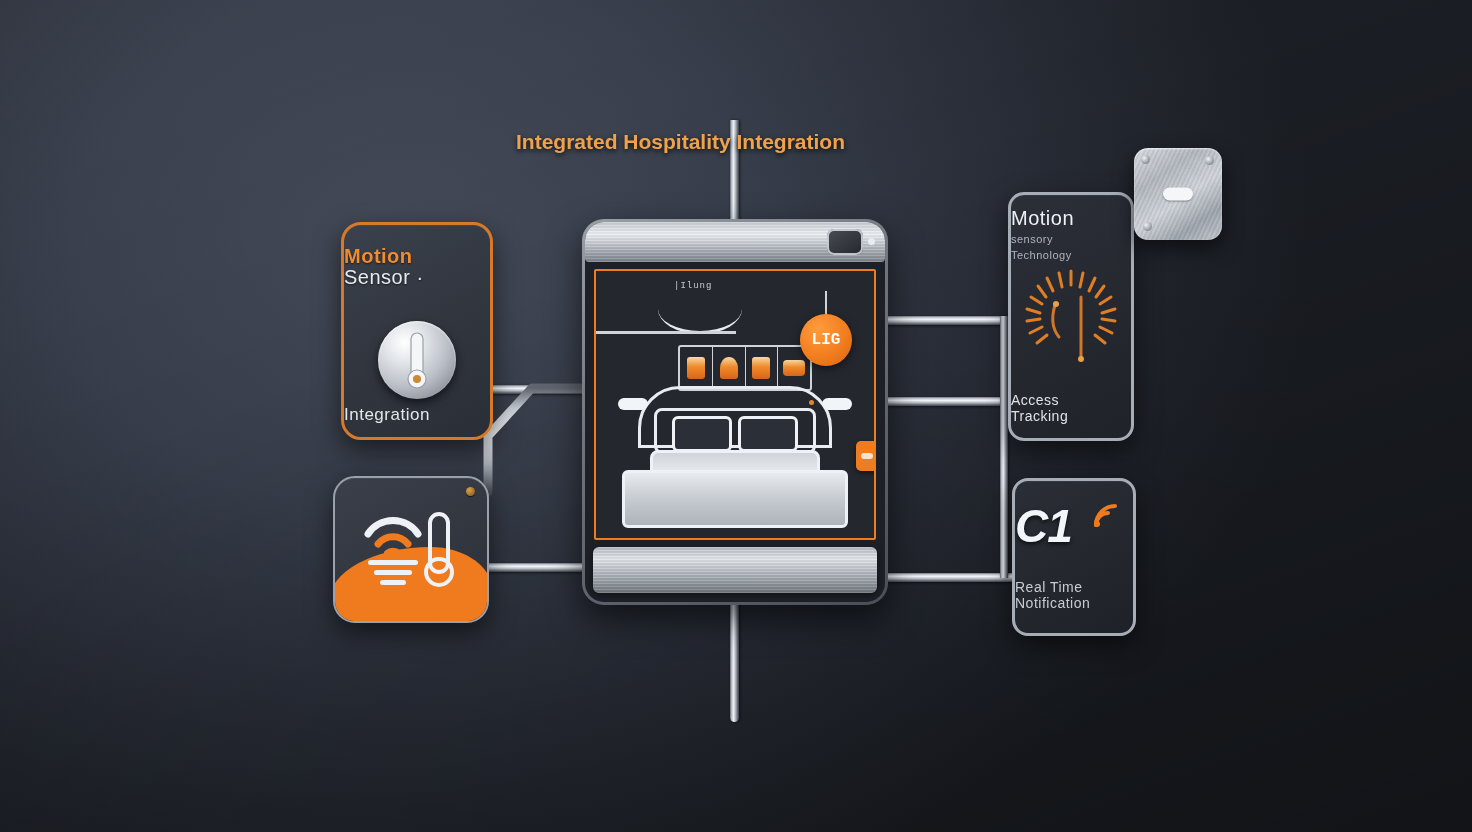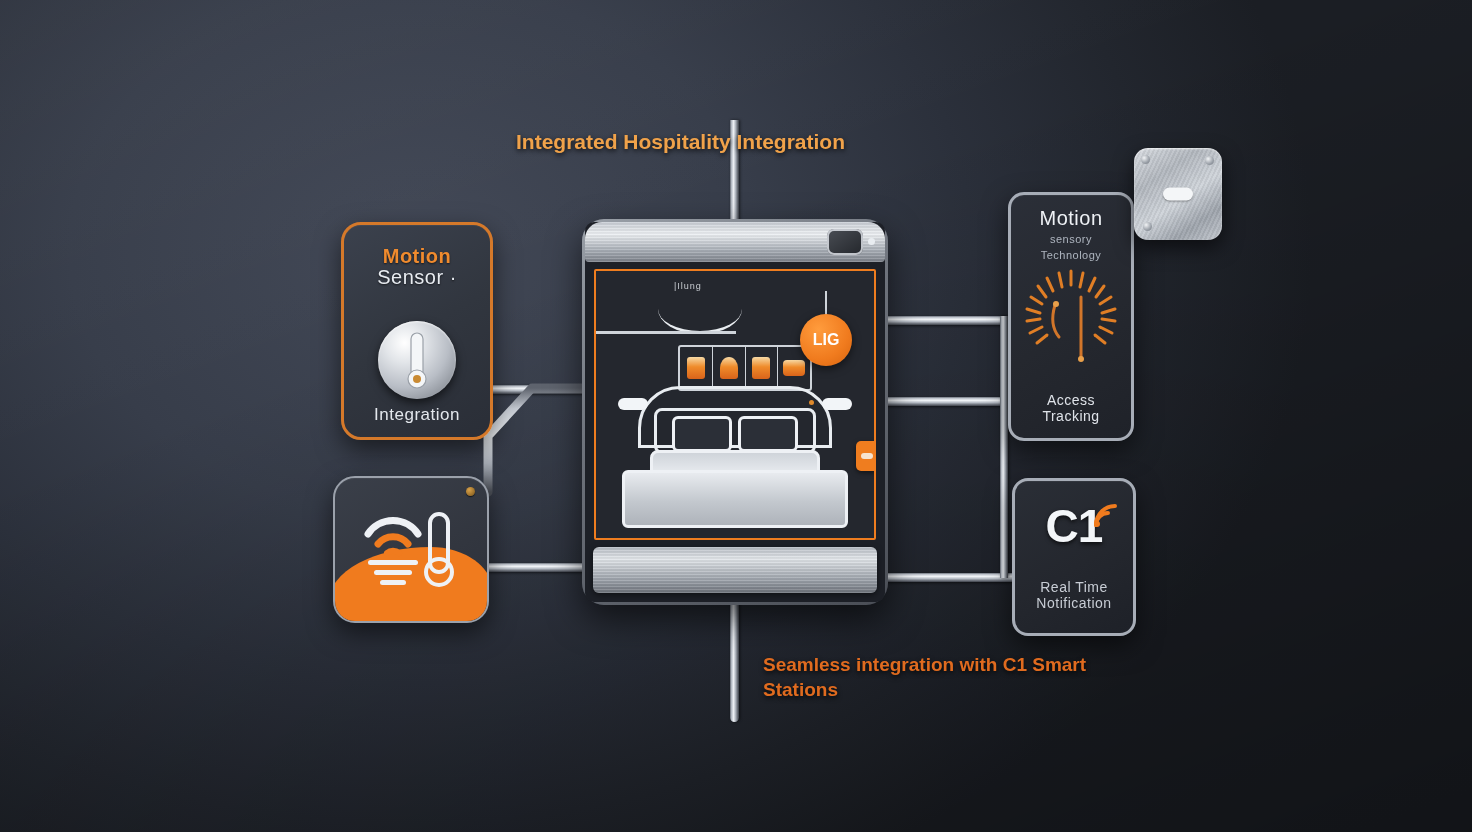--- a/index.html
+++ b/index.html
@@ -27,21 +27,21 @@
   }
   .rod-v{
     background:linear-gradient(to right,#5e636d 0%,#b9bfc8 18%,#eef1f5 40%,#aeb4bd 62%,#61666f 86%,#383c43 100%);
     box-shadow:1px 0 3px rgba(0,0,0,.55);
   }
 
   
   .card{position:absolute;z-index:4;border-radius:18px;
         background:linear-gradient(150deg,#363b46 0%,#2d323c 45%,#272b34 100%);
         box-shadow:0 10px 26px rgba(0,0,0,.55), inset 0 1px 0 rgba(255,255,255,.05);}
-  .card .ttl{text-align:center;letter-spacing:.5px;}
+  .card .ttl{text-align:left;letter-spacing:.5px;}
 
   
   #card-motion-sensor{
     left:341px;top:222px;width:146px;height:212px;
     border:3px solid #d5792a;border-radius:20px;
     background:linear-gradient(150deg,#3b414d 0%,#31363f 50%,#2a2e37 100%);
   }
   #card-motion-sensor .t1{color:#f08b2e;font-size:20px;font-weight:600;margin-top:20px;text-shadow:0 1px 2px rgba(0,0,0,.6);}
   #card-motion-sensor .t2{color:#e8ecf1;font-size:20px;font-weight:500;margin-top:-2px;text-shadow:0 1px 2px rgba(0,0,0,.6);}
   #card-motion-sensor .t3{color:#e3e7ec;font-size:17px;position:absolute;bottom:12px;left:0;right:0;}
@@ -75,21 +75,21 @@
   #card-access-tracking .t1{color:#eef1f5;font-size:20px;font-weight:500;margin-top:12px;}
   #card-access-tracking .t2{color:#aeb5bf;font-size:11px;line-height:13px;margin-top:3px;}
   #card-access-tracking .t3{color:#dfe3e9;font-size:14px;line-height:16px;position:absolute;bottom:14px;left:0;right:0;}
 
   
   #card-c1{
     left:1012px;top:478px;width:118px;height:152px;border-radius:16px;
     border:3px solid #a7adb7;
     background:linear-gradient(150deg,#2a2e36 0%,#24272e 55%,#1e2128 100%);
   }
-  #card-c1 .c1{color:#f3f6f9;font-size:46px;font-weight:600;letter-spacing:-1px;margin-top:18px;text-shadow:0 2px 4px rgba(0,0,0,.7);}
+  #card-c1 .c1{color:#f3f6f9;font-size:46px;font-weight:600;letter-spacing:-1px;margin-top:18px;text-shadow:0 2px 4px rgba(0,0,0,.7);font-style:italic;}
   #card-c1 .t3{color:#c8cdd5;font-size:14px;line-height:16px;position:absolute;bottom:22px;left:0;right:0;}
 
   
   #metal-plate{
     position:absolute;left:1134px;top:148px;width:88px;height:92px;border-radius:14px;z-index:4;
     background:
       repeating-linear-gradient(115deg,rgba(255,255,255,.06) 0 2px,rgba(0,0,0,.05) 2px 4px),
       linear-gradient(145deg,#d9dde2 0%,#b2b7be 30%,#cfd4da 55%,#9ea4ac 78%,#c3c8cf 100%);
     box-shadow:0 8px 20px rgba(0,0,0,.6), inset 0 1px 2px rgba(255,255,255,.7);
   }
@@ -98,21 +98,21 @@
   #metal-plate .oval{position:absolute;left:50%;top:50%;transform:translate(-50%,-50%);
     width:30px;height:13px;border-radius:7px;background:#f4f6f8;box-shadow:0 1px 2px rgba(0,0,0,.35);}
 
   
   #tablet{
     position:absolute;left:582px;top:219px;width:306px;height:386px;border-radius:22px;z-index:5;
     background:linear-gradient(150deg,#9aa0a8 0%,#6e737c 40%,#4a4e56 100%);
     padding:3px;box-sizing:border-box;
     box-shadow:0 14px 34px rgba(0,0,0,.6);
   }
-  #tablet-inner{width:100%;height:100%;border-radius:9px;background:#1d2027;overflow:hidden;position:relative;}
+  #tablet-inner{width:100%;height:100%;border-radius:19px;background:#1d2027;overflow:hidden;position:relative;font-family:Liberation Mono, monospace;}
   #tablet-topbar{
     height:40px;
     background:repeating-linear-gradient(to bottom,rgba(255,255,255,.14) 0 1px,rgba(0,0,0,.05) 1px 3px),
                linear-gradient(to bottom,#c9ced5 0%,#eef1f4 30%,#aab0b8 70%,#7c818a 100%);
     border-radius:17px 17px 4px 4px;position:relative;
   }
   #tablet-bottombar{
     position:absolute;left:8px;right:8px;bottom:9px;height:46px;border-radius:6px;
     background:repeating-linear-gradient(to bottom,rgba(255,255,255,.13) 0 1px,rgba(0,0,0,.06) 1px 3px),
                linear-gradient(to bottom,#b7bcc4 0%,#e4e8ec 25%,#9da3ab 72%,#6f747c 100%);
@@ -322,15 +322,14 @@
           <div class="mattress"></div>
           <div class="base"></div>
         </div>
       </div>
 
       <div id="tablet-bottombar"></div>
     </div>
   </div>
 
   <div class="caption" id="caption-title">Integrated Hospitality Integration</div>
-  <div class="caption" id="caption-footer">Seamless integration with C1 Smart Stations</div>
 
 </div>
 
 </body></html>

